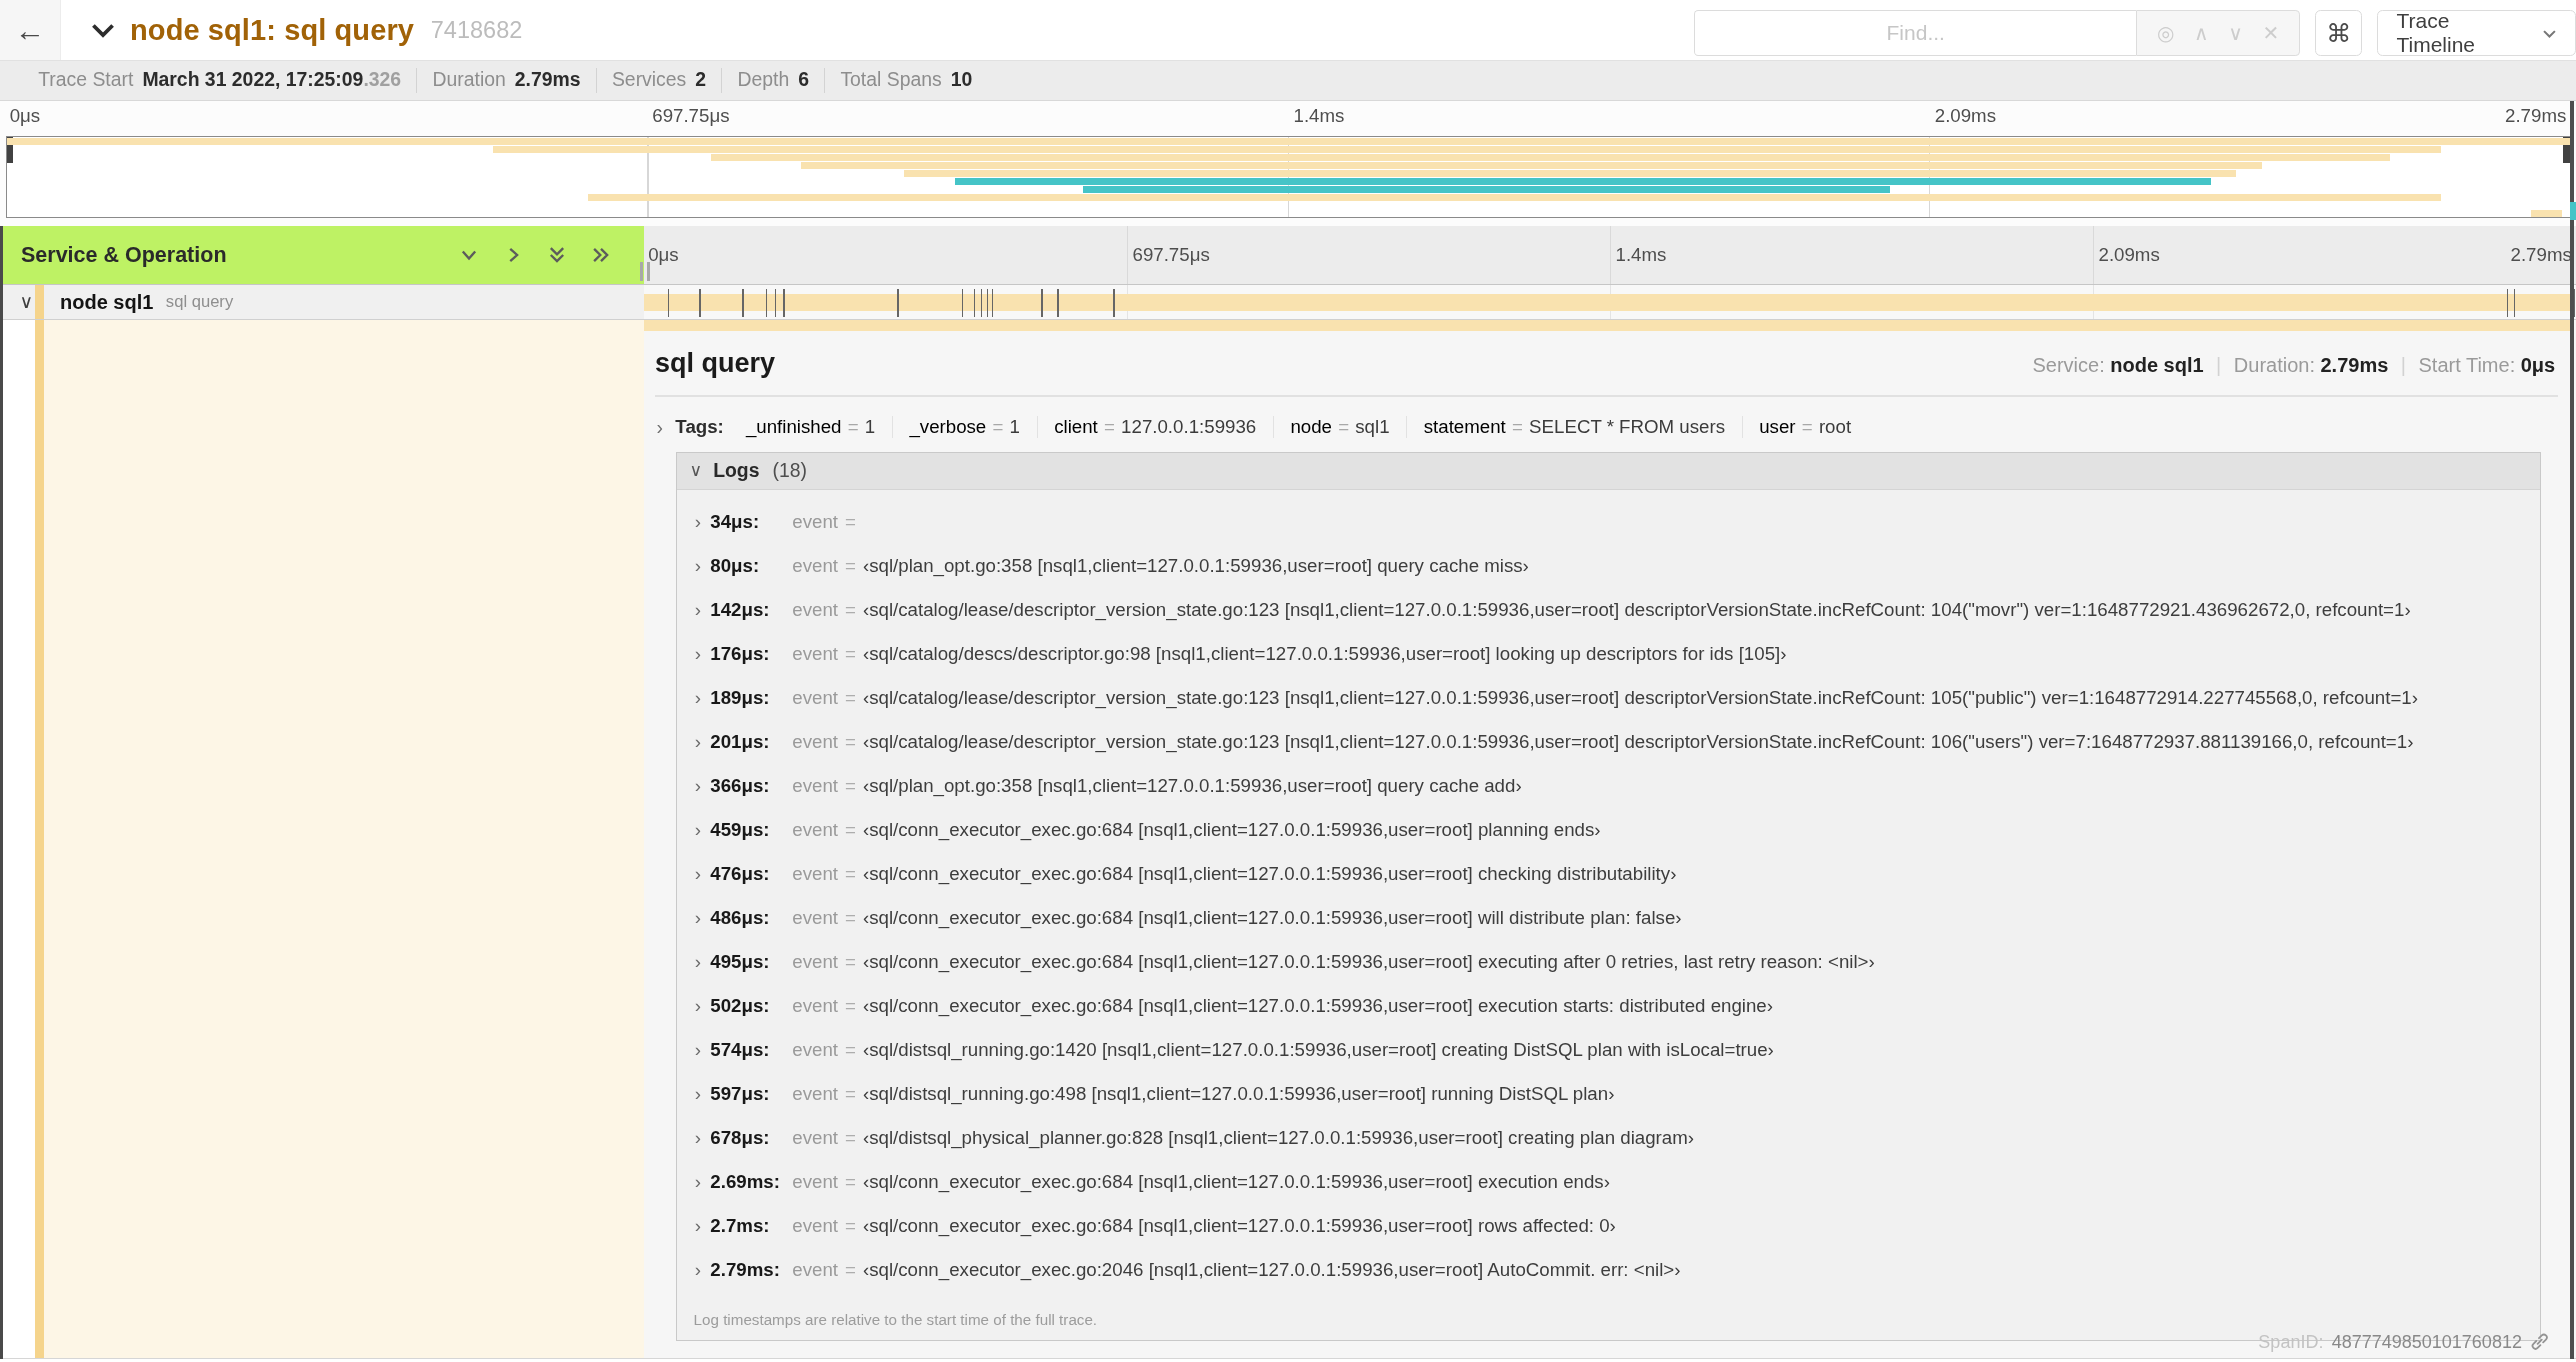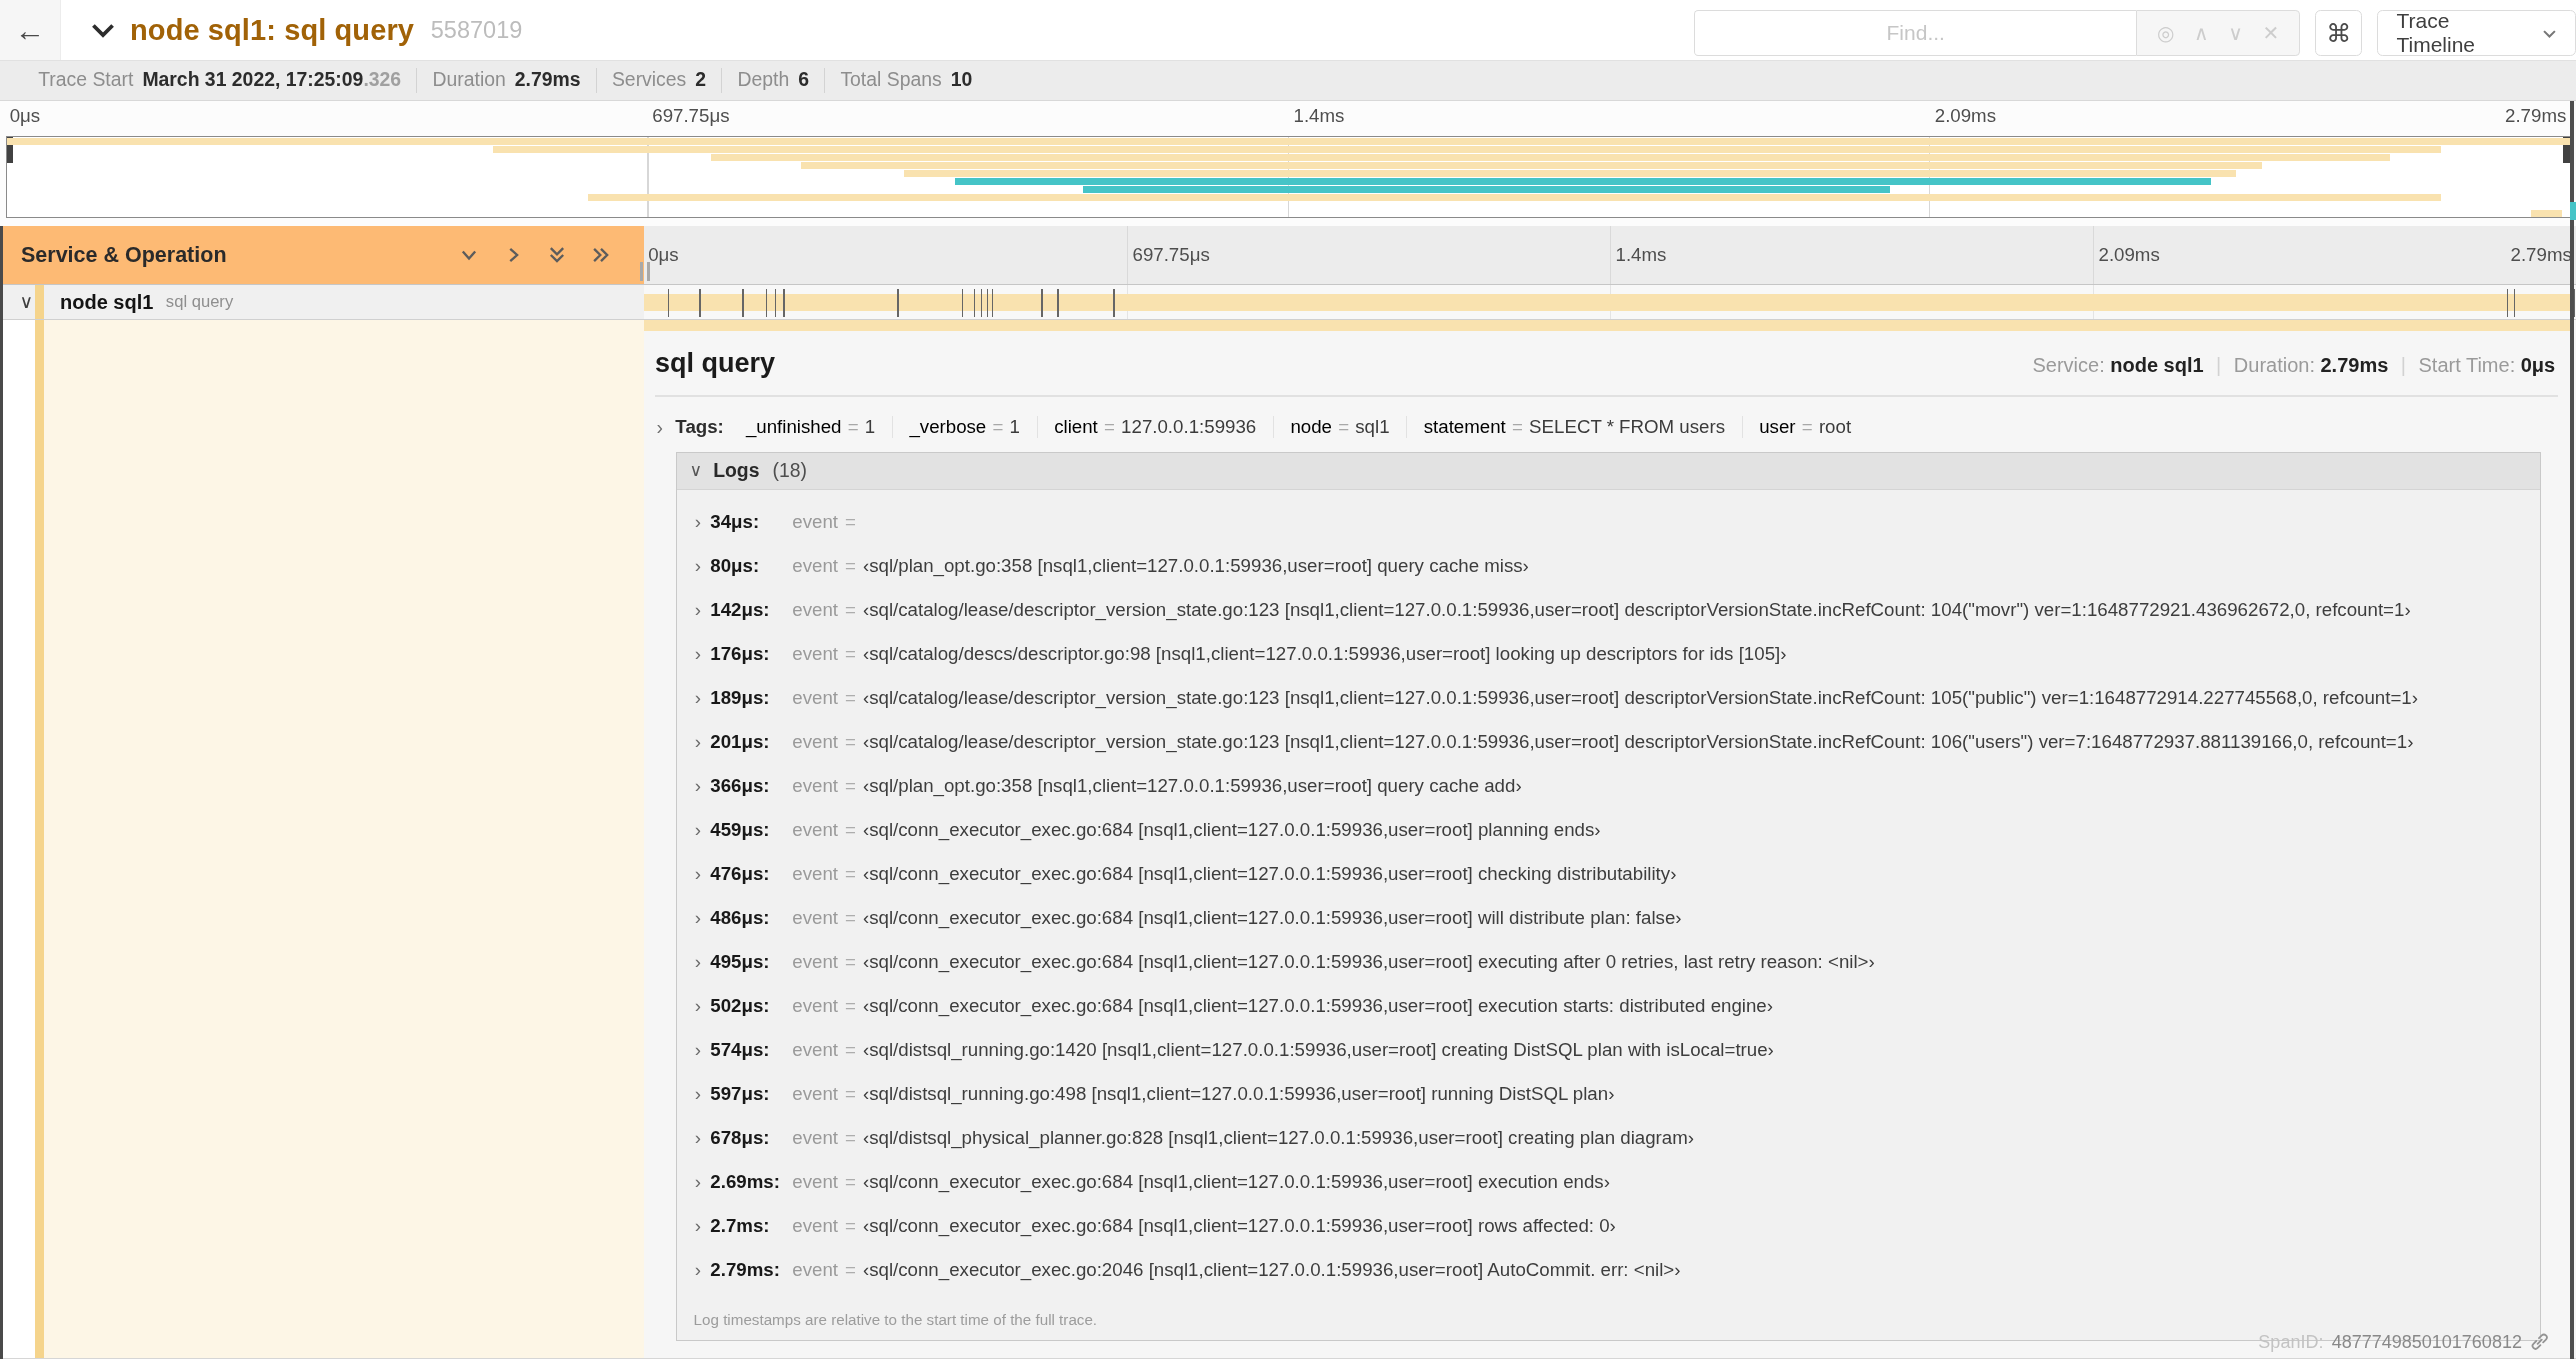--- a/index.html
+++ b/index.html
@@ -44,21 +44,21 @@
   .tickline { position:absolute; top:0; white-space:nowrap; }
   .mini-canvas { position:absolute; left:5.5px; right:5.5px; top:35px; height:82px;
                  border:1.4px solid #8a8a8a; background:#fff; cursor:crosshair; }
   .mini-grid { position:absolute; top:0; bottom:0; width:1.4px; background:#d7d7d7; }
   .mini-bar { position:absolute; height:9%; }
   .scrub { position:absolute; top:0; width:6.2px; height:26px; background:#414141; cursor:ew-resize; }
   .scrub.l { left:0; } .scrub.r { right:0; }
 
   
   .rulerbar { position:absolute; top:226px; left:0; width:2576px; height:59px; display:flex; }
-  .r-left { width:644px; background:#fdba74; border-bottom:1.4px solid #c6c6c6; position:relative;
+  .r-left { width:644px; background:#bef264; border-bottom:1.4px solid #c6c6c6; position:relative;
             display:flex; align-items:center; }
   .so-title { font-size:21.5px; font-weight:700; color:#2a2a2a; margin-left:21px; }
   .so-icons { position:absolute; right:32px; top:18px; display:flex; gap:22px; }
   .so-icons svg { cursor:pointer; }
   .grip { position:absolute; right:-6.2px; bottom:2.8px; display:flex; gap:4.2px; cursor:col-resize; z-index:5; }
   .grip div { width:2.8px; height:19.4px; background:#a8a8a8; }
   .r-right { flex:1; background:#ececec; border-bottom:1.4px solid #c6c6c6; position:relative;
              font-size:18.7px; color:#4e4e4e; }
   .r-right .tickline { top:18px; }
   .vgrid { position:absolute; top:0; bottom:0; width:1.4px; background:#d9d9d9; }
@@ -126,21 +126,21 @@
 
   <div class="header">
     <div class="back-btn">
       <span>←</span>
     </div>
     <div class="title-wrap">
       <svg width="26" height="16.6" viewBox="0 0 38 24">
         <polyline points="5,5 19,19 33,5" stroke="#2d2d2d" stroke-width="5.5" fill="none"></polyline>
       </svg>
       <span class="page-title">node sql1: sql query</span>
-      <span class="trace-id">5587019</span>
+      <span class="trace-id">7418682</span>
     </div>
     <div class="controls">
       <input class="find-input" placeholder="Find..." style="">
       <div class="find-aux">
         <span>◎</span>
         <span>∧</span>
         <span>∨</span>
         <span>✕</span>
       </div>
       <div class="kbd-btn">

